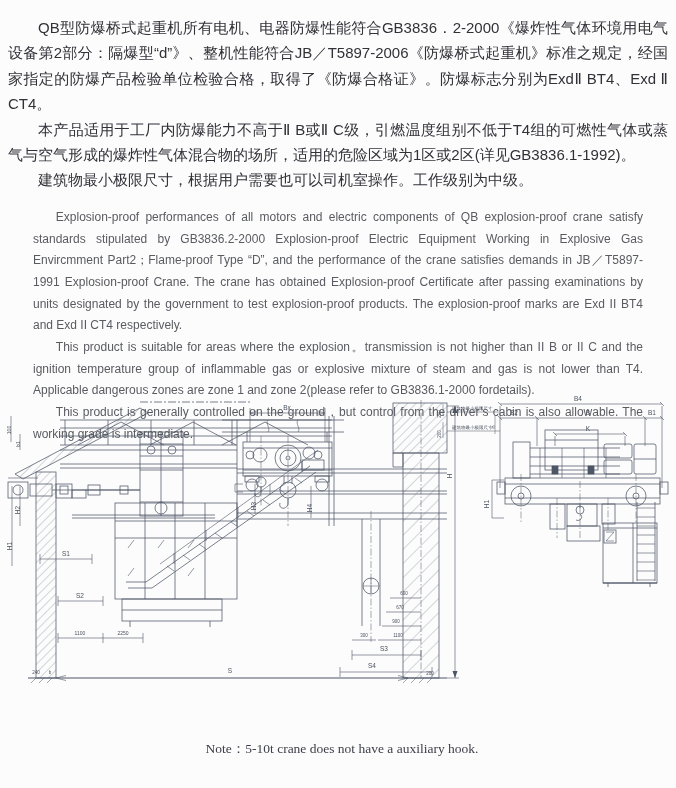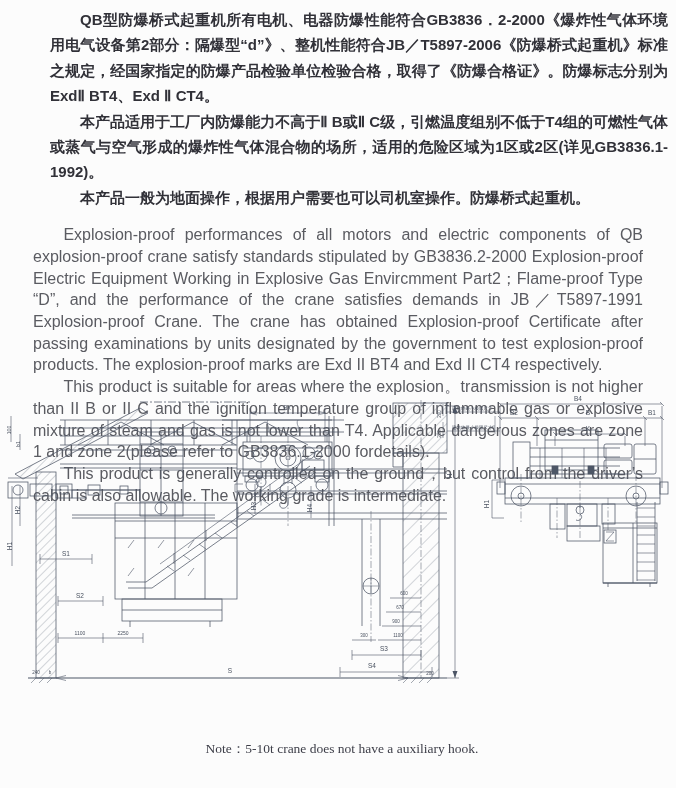--- a/index.html
+++ b/index.html
@@ -6,30 +6,29 @@
   body{
     width:676px;height:788px;
     background:#fcfcfc;
     font-family:"Liberation Sans",sans-serif;
     color:#2f3036;
     overflow:hidden;
     position:relative;
   }
   .page{width:676px;height:788px;position:relative;}
   .cn-block{
-    padding:7px 8px 0 8px;
+    padding:15px 8px 0 8px;
     font-size:15px;line-height:25.4px;
-    font-weight:700;color:#313138;
+    font-weight:400;color:#313138;
     text-align:justify;
-    margin-left:42px;
   }
   .cn-block p{margin:0;text-indent:2em;}
   .en-block{
     margin:14px 33px 0 33px;
-    font-size:16px;line-height:21.7px;
+    font-size:12px;line-height:21.7px;
     color:#5a5b61;text-align:justify;
   }
   .en-block p{margin:0;text-indent:1.9em;}
   .drawing-wrap{position:absolute;left:0;top:386px;width:676px;height:352px;}
   svg text{
     fill:#4a5260;
     font-family:"Liberation Sans",sans-serif;
   }
   .note{position:absolute;left:0;top:736px;width:676px;text-align:center;
     font-family:"Liberation Serif",serif;color:#3d3e48;}
@@ -37,21 +36,21 @@
   .note-en{font-size:13.5px;margin-top:4px;padding-left:8px;}
 </style>
 </head>
 <body>
 
 <div class="page">
 
   <div class="cn-block">
     <p>QB型防爆桥式起重机所有电机、电器防爆性能符合GB3836．2-2000《爆炸性气体环境用电气设备第2部分：隔爆型“d”》、整机性能符合JB／T5897-2006《防爆桥式起重机》标准之规定，经国家指定的防爆产品检验单位检验合格，取得了《防爆合格证》。防爆标志分别为ExdⅡ BT4、Exd Ⅱ CT4。</p>
     <p>本产品适用于工厂内防爆能力不高于Ⅱ B或Ⅱ C级，引燃温度组别不低于T4组的可燃性气体或蒸气与空气形成的爆炸性气体混合物的场所，适用的危险区域为1区或2区(详见GB3836.1-1992)。</p>
-    <p>本产品一般为地面操作，根据用户需要也可以司机室操作。防爆桥式起重机。</p>
+    <p>建筑物最小极限尺寸，根据用户需要也可以司机室操作。工作级别为中级。</p>
   </div>
 
   <div class="en-block">
     <p>Explosion-proof performances of all motors and electric components of QB explosion-proof crane satisfy standards stipulated by GB3836.2-2000 Explosion-proof Electric Equipment Working in Explosive Gas Envircmment Part2；Flame-proof Type “D”, and the performance of the crane satisfies demands in JB／T5897-1991 Explosion-proof Crane.  The crane has obtained Explosion-proof Certificate after passing examinations by units designated by the government to test explosion-proof products.  The explosion-proof marks are Exd II BT4 and Exd II CT4 respectively.</p>
     <p>This product is suitable for areas where the explosion。transmission is not higher than II B or II C and the ignition temperature group of inflammable gas or explosive mixture of steam and gas is not lower than T4.  Applicable dangerous zones are zone 1 and zone 2(please refer to GB3836.1-2000 fordetails).</p>
     <p>This product is generally controlled on the ground，but control from the driver’s cabin is also allowable.  The working grade is intermediate.</p>
   </div>
 
   <div class="drawing-wrap">
     <svg width="676" height="352" viewBox="0 0 676 352">

